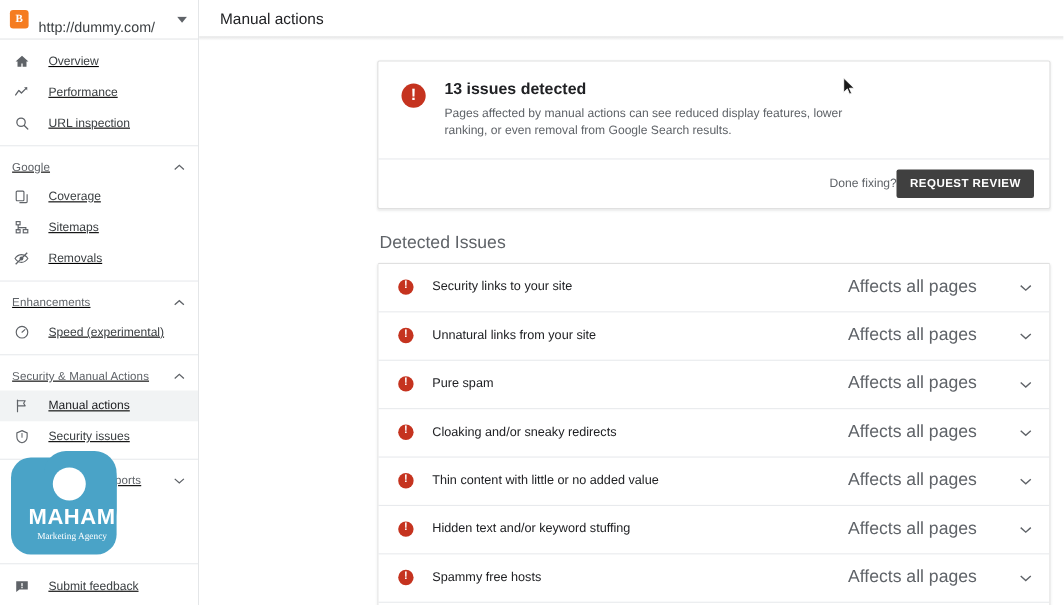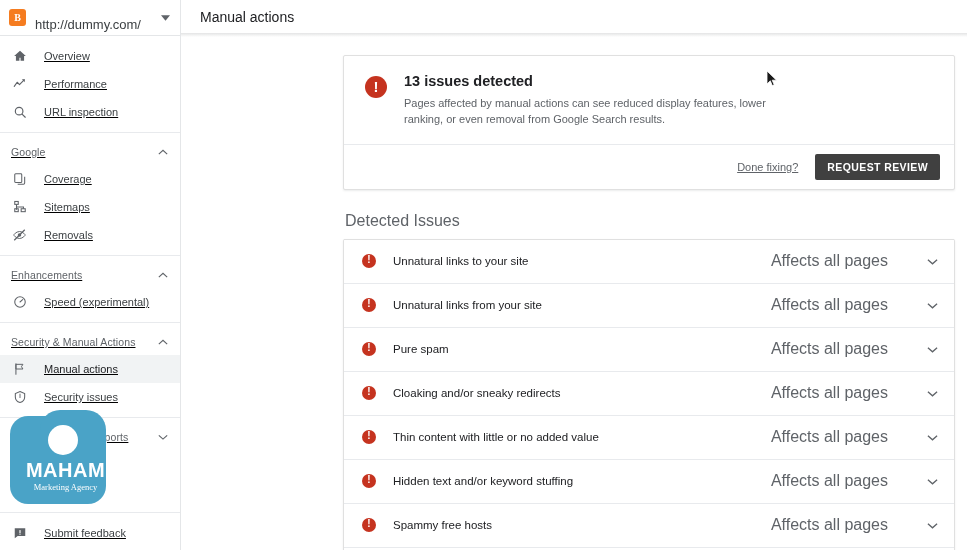--- a/index.html
+++ b/index.html
@@ -236,22 +236,21 @@
     height: 45px;
     display: flex;
     align-items: center;
     justify-content: flex-end;
     padding-right: 14px;
     box-sizing: border-box;
   }
   .done-fixing {
     font-size: 11px;
     color: #5f6368;
-    margin-right: 17px;
-    text-decoration: underline;
+    margin-right: 0;
   }
   .btn-review {
     background: #404040;
     color: #ffffff;
     font-size: 10.5px;
     font-weight: bold;
     letter-spacing: .4px;
     padding: 7px 12px 7px 12px;
     border: none;
     border-radius: 2px;
@@ -561,21 +560,21 @@
         </div>
 
         <div class="section-label">Detected Issues</div>
 
         <div class="issues-card">
 
           <div class="issue-row">
             <span class="issue-dot">
                 <span class="bang">!</span>
               </span>
-            <span class="issue-name">Unnatural links to your site</span>
+            <span class="issue-name">Security links to your site</span>
             <span class="issue-affects">Affects all pages</span>
             <span class="issue-chev">
               <svg width="11" height="7" viewBox="0 0 12 7">
                   <path fill="none" stroke="currentColor" stroke-width="1.4" d="M1 1.5 L6 6 L11 1.5"></path>
                 </svg>
             </span>
           </div>
 
           <div class="issue-row">
             <span class="issue-dot">

